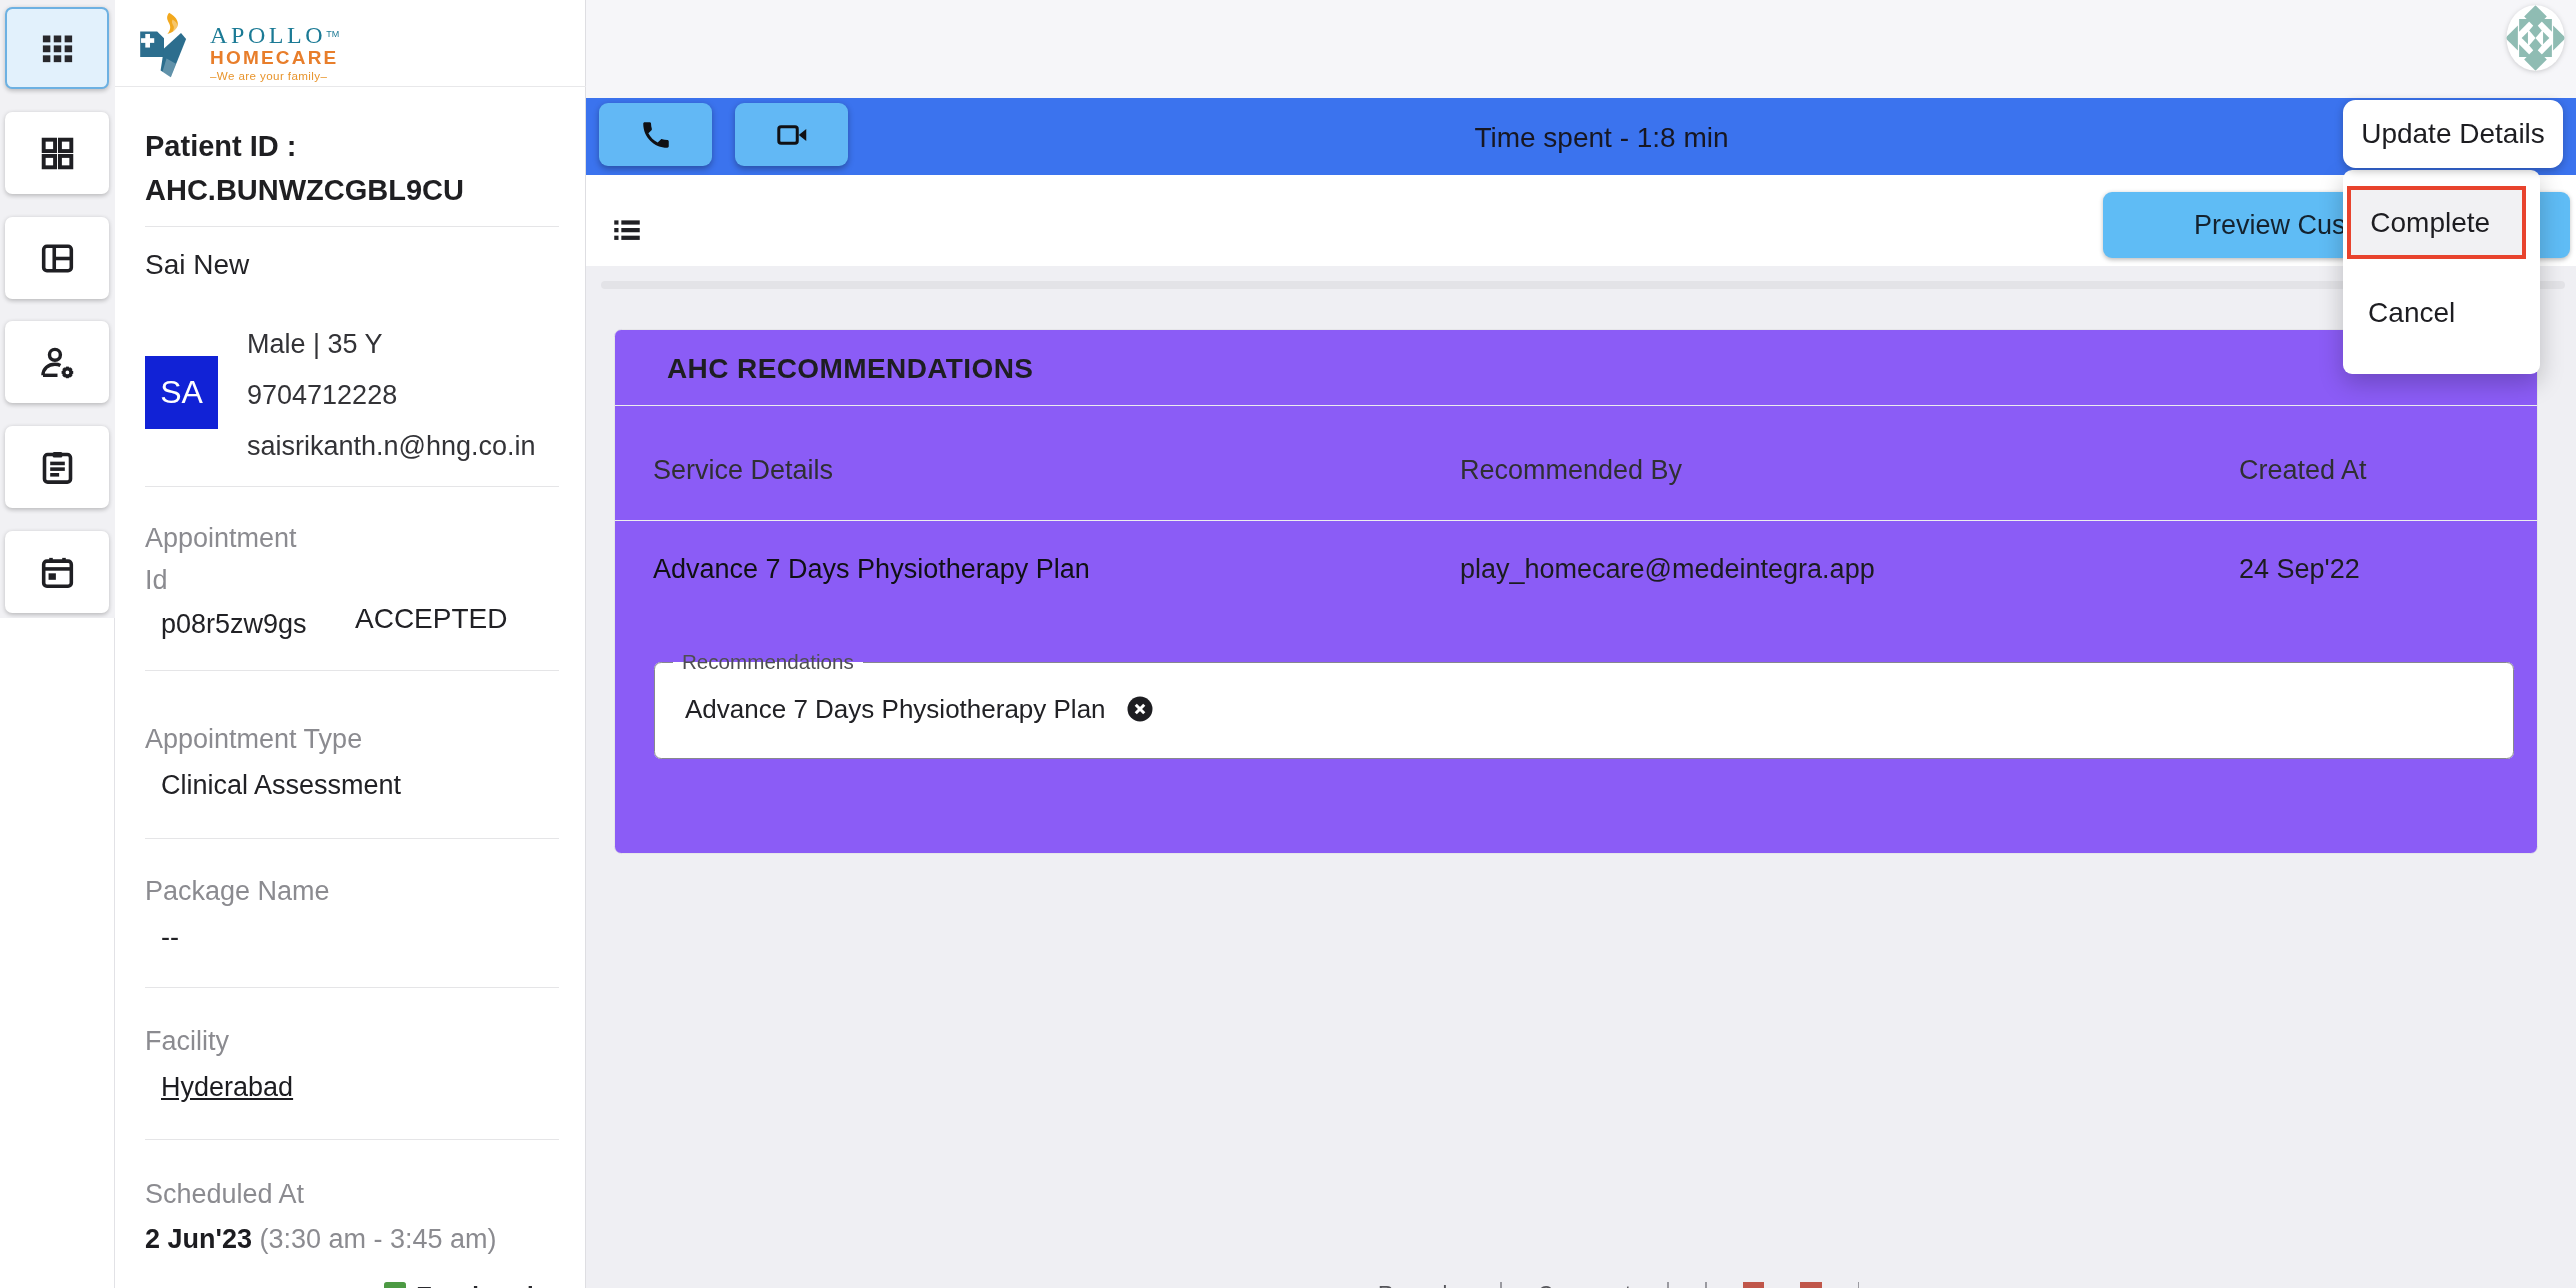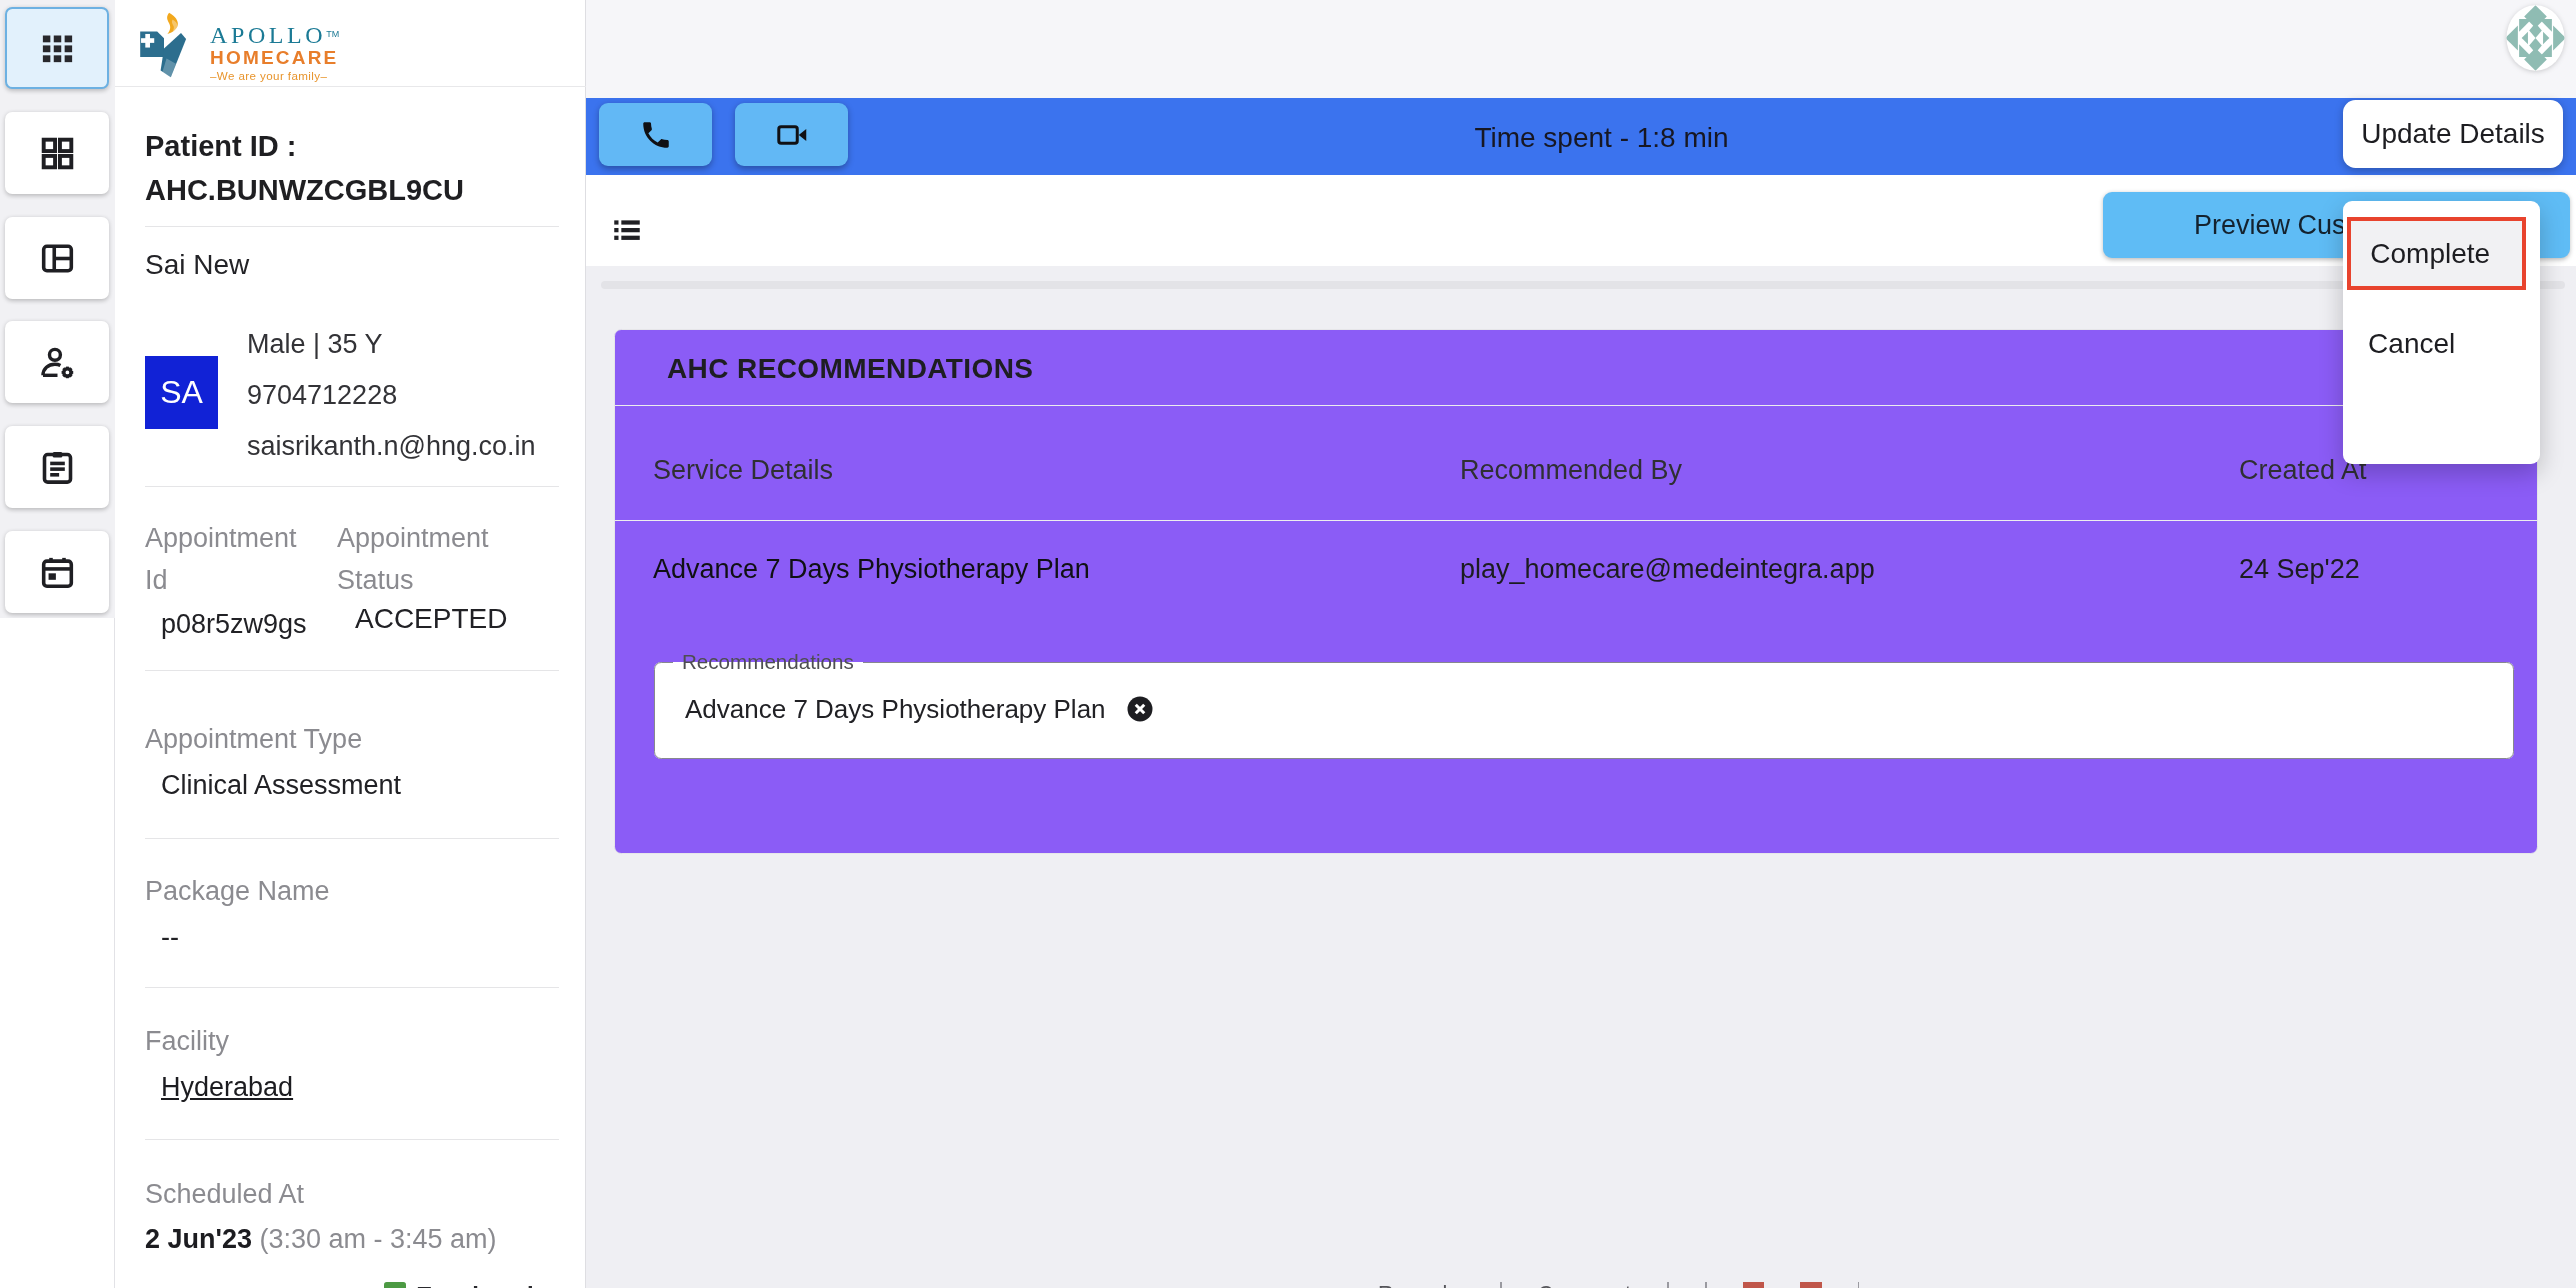--- a/index.html
+++ b/index.html
@@ -112,25 +112,24 @@
 
   
   .update-btn {
     left: 2343px; top: 100px; width: 220px; height: 68px;
     background: #fff; border-radius: 12.5px;
     box-shadow: 0 2.7px 9px rgba(0,0,0,0.25);
     display: flex; align-items: center; justify-content: center;
     font-size: 28px; color: #1d1d21; z-index: 30; cursor: pointer;
   }
   .menu {
-    left: 2343px; top: 170px; width: 197px; height: 263px;
+    left: 2343px; top: 170px; width: 197px; height: 204px;
     background: #fff; border-radius: 9px;
     box-shadow: 0 9px 25px rgba(0,0,0,0.22);
     z-index: 29;
-    margin-top: 31px;
   }
   .menu-complete {
     position: absolute; left: 3.6px; top: 16px; width: 179px; height: 73px;
     background: #f1f1f3; border: 4.5px solid #e8432d;
     display: flex; align-items: center; padding-left: 19.7px;
     font-size: 28px; color: #1d1d21; cursor: pointer;
   }
   .menu-cancel {
     position: absolute; left: 3.6px; top: 113px; width: 179px; height: 59px;
     display: flex; align-items: center; padding-left: 21.5px;
@@ -256,21 +255,20 @@
 
   <div class="avatar-sq">SA</div>
   <div class="contact">
     <div>Male | 35 Y</div>
     <div>9704712228</div>
     <div>saisrikanth.n@hng.co.in</div>
   </div>
   <div class="pp-divider" style="top:486px"></div>
 
   <div class="appt-l1 lbl">Appointment Id</div>
-  <div class="appt-l2 lbl">Appointment Status</div>
   <div class="appt-v1 val">p08r5zw9gs</div>
   <div class="appt-v2 val">ACCEPTED</div>
   <div class="pp-divider" style="top:670px"></div>
 
   <div class="type-l lbl">Appointment Type</div>
   <div class="type-v val">Clinical Assessment</div>
   <div class="pp-divider" style="top:838px"></div>
 
   <div class="pkg-l lbl">Package Name</div>
   <div class="pkg-v val">--</div>

